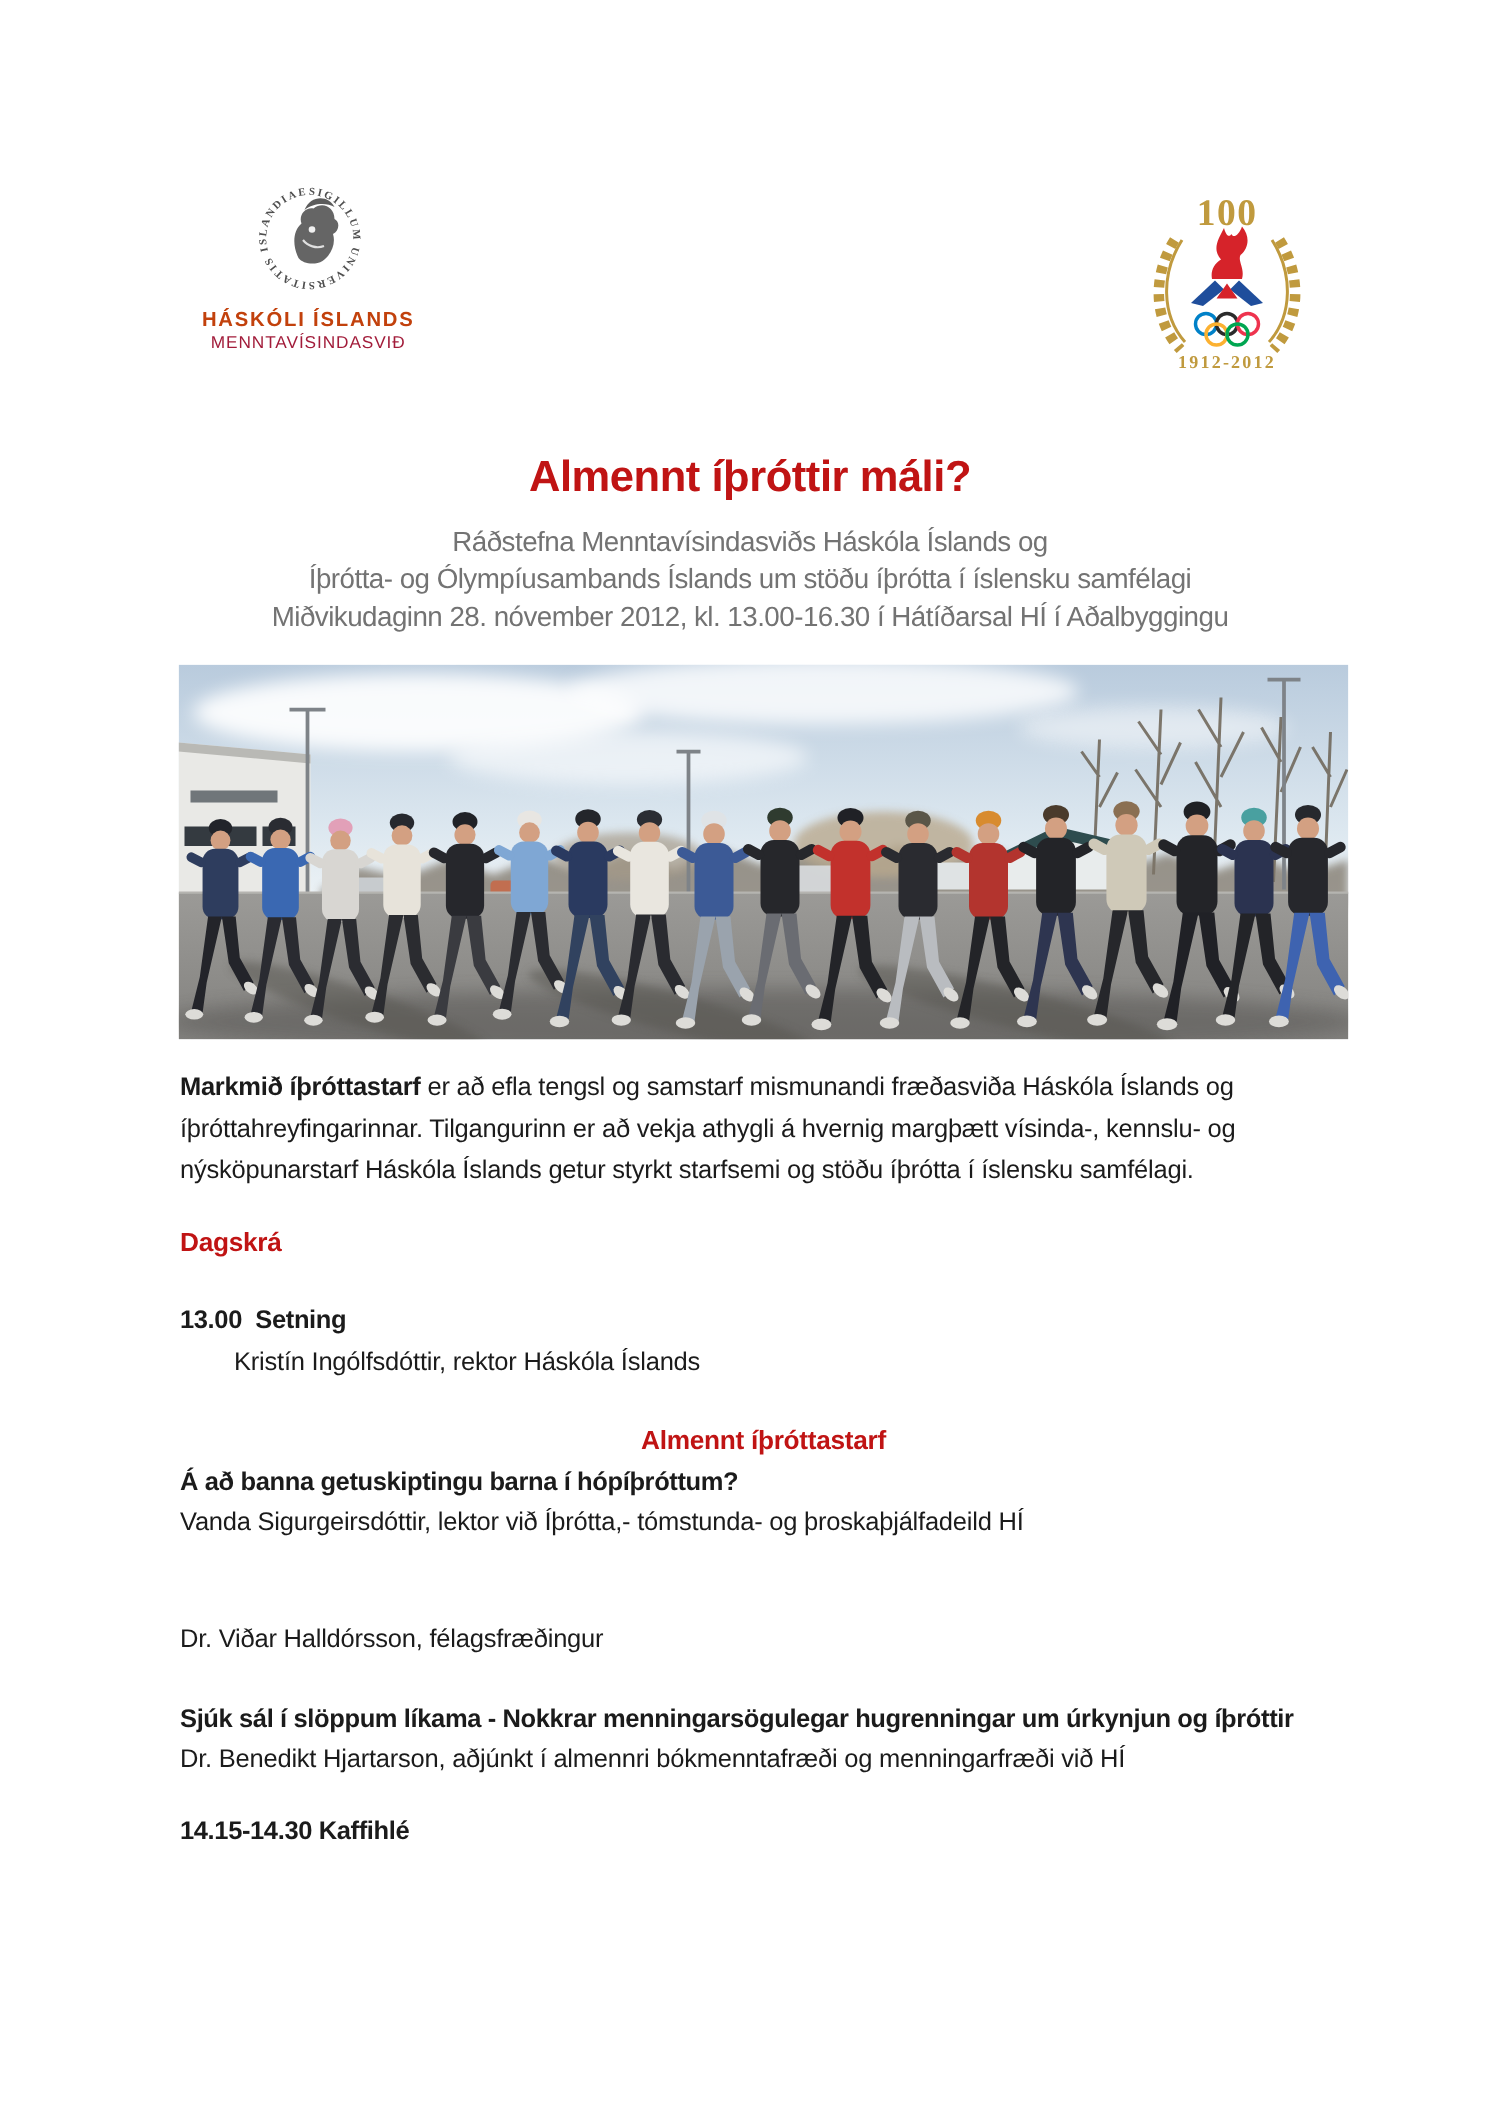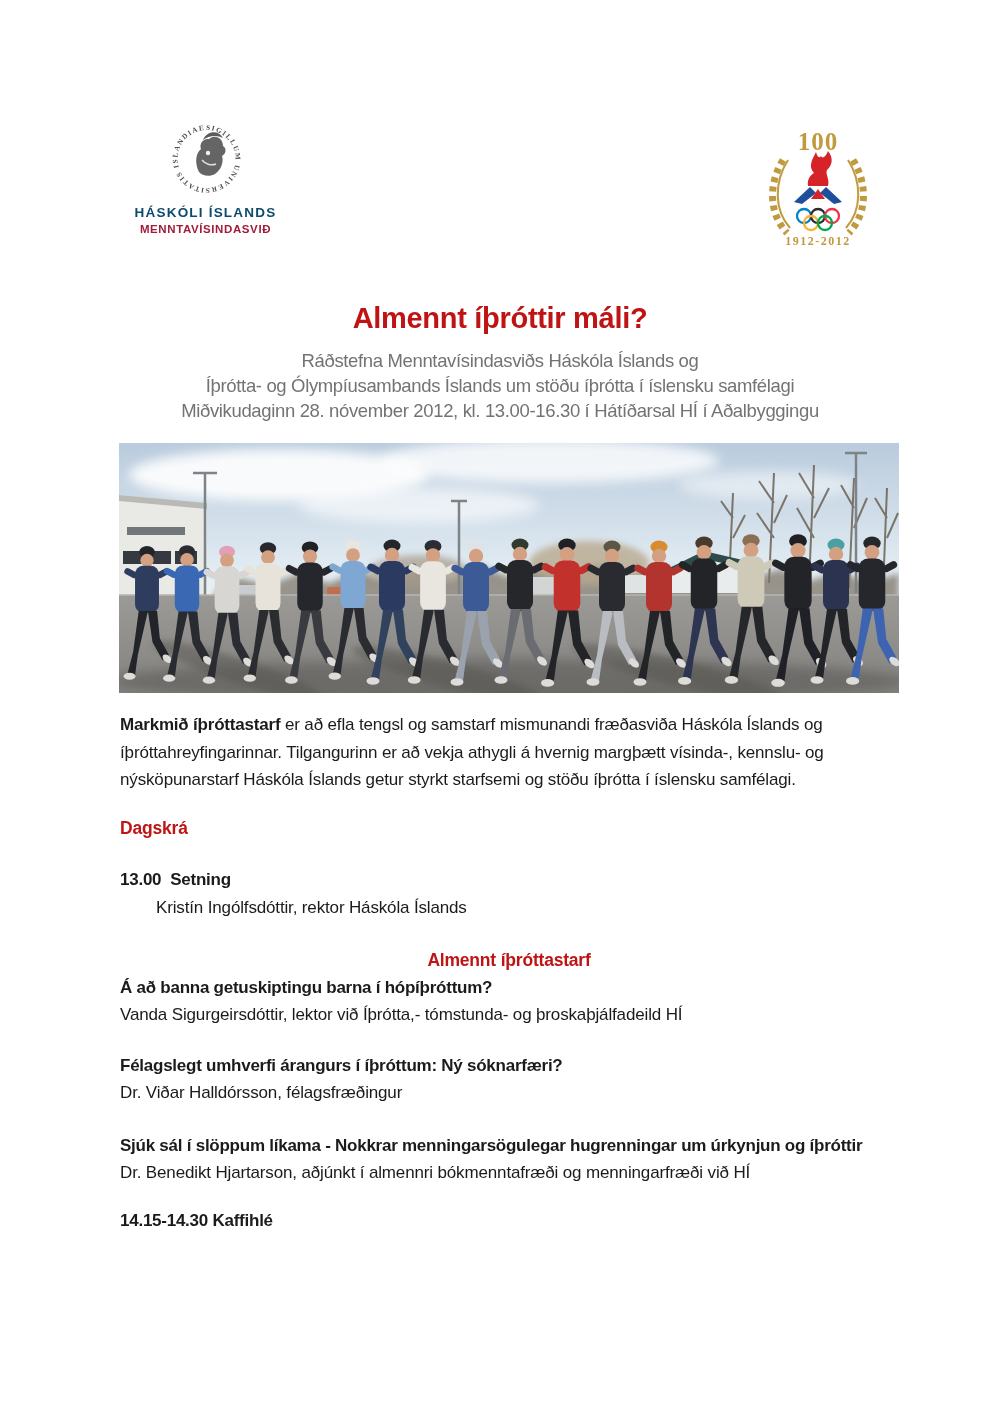--- a/index.html
+++ b/index.html
@@ -5,22 +5,22 @@
   html,body{margin:0;padding:0;background:#fff;}
   .page{
     position:relative;width:1000px;height:1414px;background:#ffffff;overflow:hidden;
     font-family:"Liberation Sans","DejaVu Sans",sans-serif;color:#1b1b1b;
   }
   .abs{position:absolute;}
 
   
   .uni-logo{left:133px;top:120px;width:145px;text-align:center;}
   .uni-seal{display:block;margin:0 auto;}
-  .uni-name{margin-top:7px;font-size:13.5px;font-weight:700;color:#0c4a6e;letter-spacing:1.2px;white-space:nowrap;}
-  .uni-division{margin-top:3px;font-size:11.5px;font-weight:700;color:#a21c3a;letter-spacing:0.6px;white-space:nowrap;}
+  .uni-name{margin-top:7px;font-size:13.5px;font-weight:700;color:#c2410c;letter-spacing:1.2px;white-space:nowrap;}
+  .uni-division{margin-top:3px;font-size:11.5px;font-weight:400;color:#a21c3a;letter-spacing:0.6px;white-space:nowrap;}
   .isi-logo{left:764px;top:126px;width:108px;height:122px;}
 
   
   .conf-title{left:0;top:302px;width:1000px;text-align:center;
     font-size:29px;font-weight:700;color:#c01414;letter-spacing:-0.3px;}
   .conf-subtitle{left:0;top:348px;width:1000px;text-align:center;
     font-size:18.5px;line-height:25px;letter-spacing:-0.35px;color:#737373;}
 
   
   .photo{left:119px;top:443px;width:780px;height:250px;overflow:hidden;}
@@ -375,21 +375,20 @@
 
   <div class="abs row red-head" style="top:818px;">Dagskrá</div>
 
   <div class="abs row bold-line" style="top:870px;">13.00  Setning</div>
   <div class="abs row reg-line" style="top:898px;margin-left:36px;">Kristín Ingólfsdóttir, rektor Háskóla Íslands</div>
 
   <div class="abs row red-head" style="top:950px;text-align:center;">Almennt íþróttastarf</div>
   <div class="abs row reg-line" style="top:1005px;">Vanda Sigurgeirsdóttir, lektor við Íþrótta,- tómstunda- og þroskaþjálfadeild HÍ</div>
   <div class="abs row bold-line" style="top:978px;">Á að banna getuskiptingu barna í hópíþróttum?</div>
 
-  <div class="abs row bold-line" style="top:1056px;">Félagslegt umhverfi árangurs í íþróttum: Ný sóknarfæri?</div>
   <div class="abs row reg-line" style="top:1083px;">Dr. Viðar Halldórsson, félagsfræðingur</div>
 
   <div class="abs row reg-line" style="top:1163px;">Dr. Benedikt Hjartarson, aðjúnkt í almennri bókmenntafræði og menningarfræði við HÍ</div>
   <div class="abs row bold-line" style="top:1136px;">Sjúk sál í slöppum líkama - Nokkrar menningarsögulegar hugrenningar um úrkynjun og íþróttir</div>
 
   <div class="abs row bold-line" style="top:1211px;">14.15-14.30 Kaffihlé</div>
 
 </div>
 
 </body></html>

